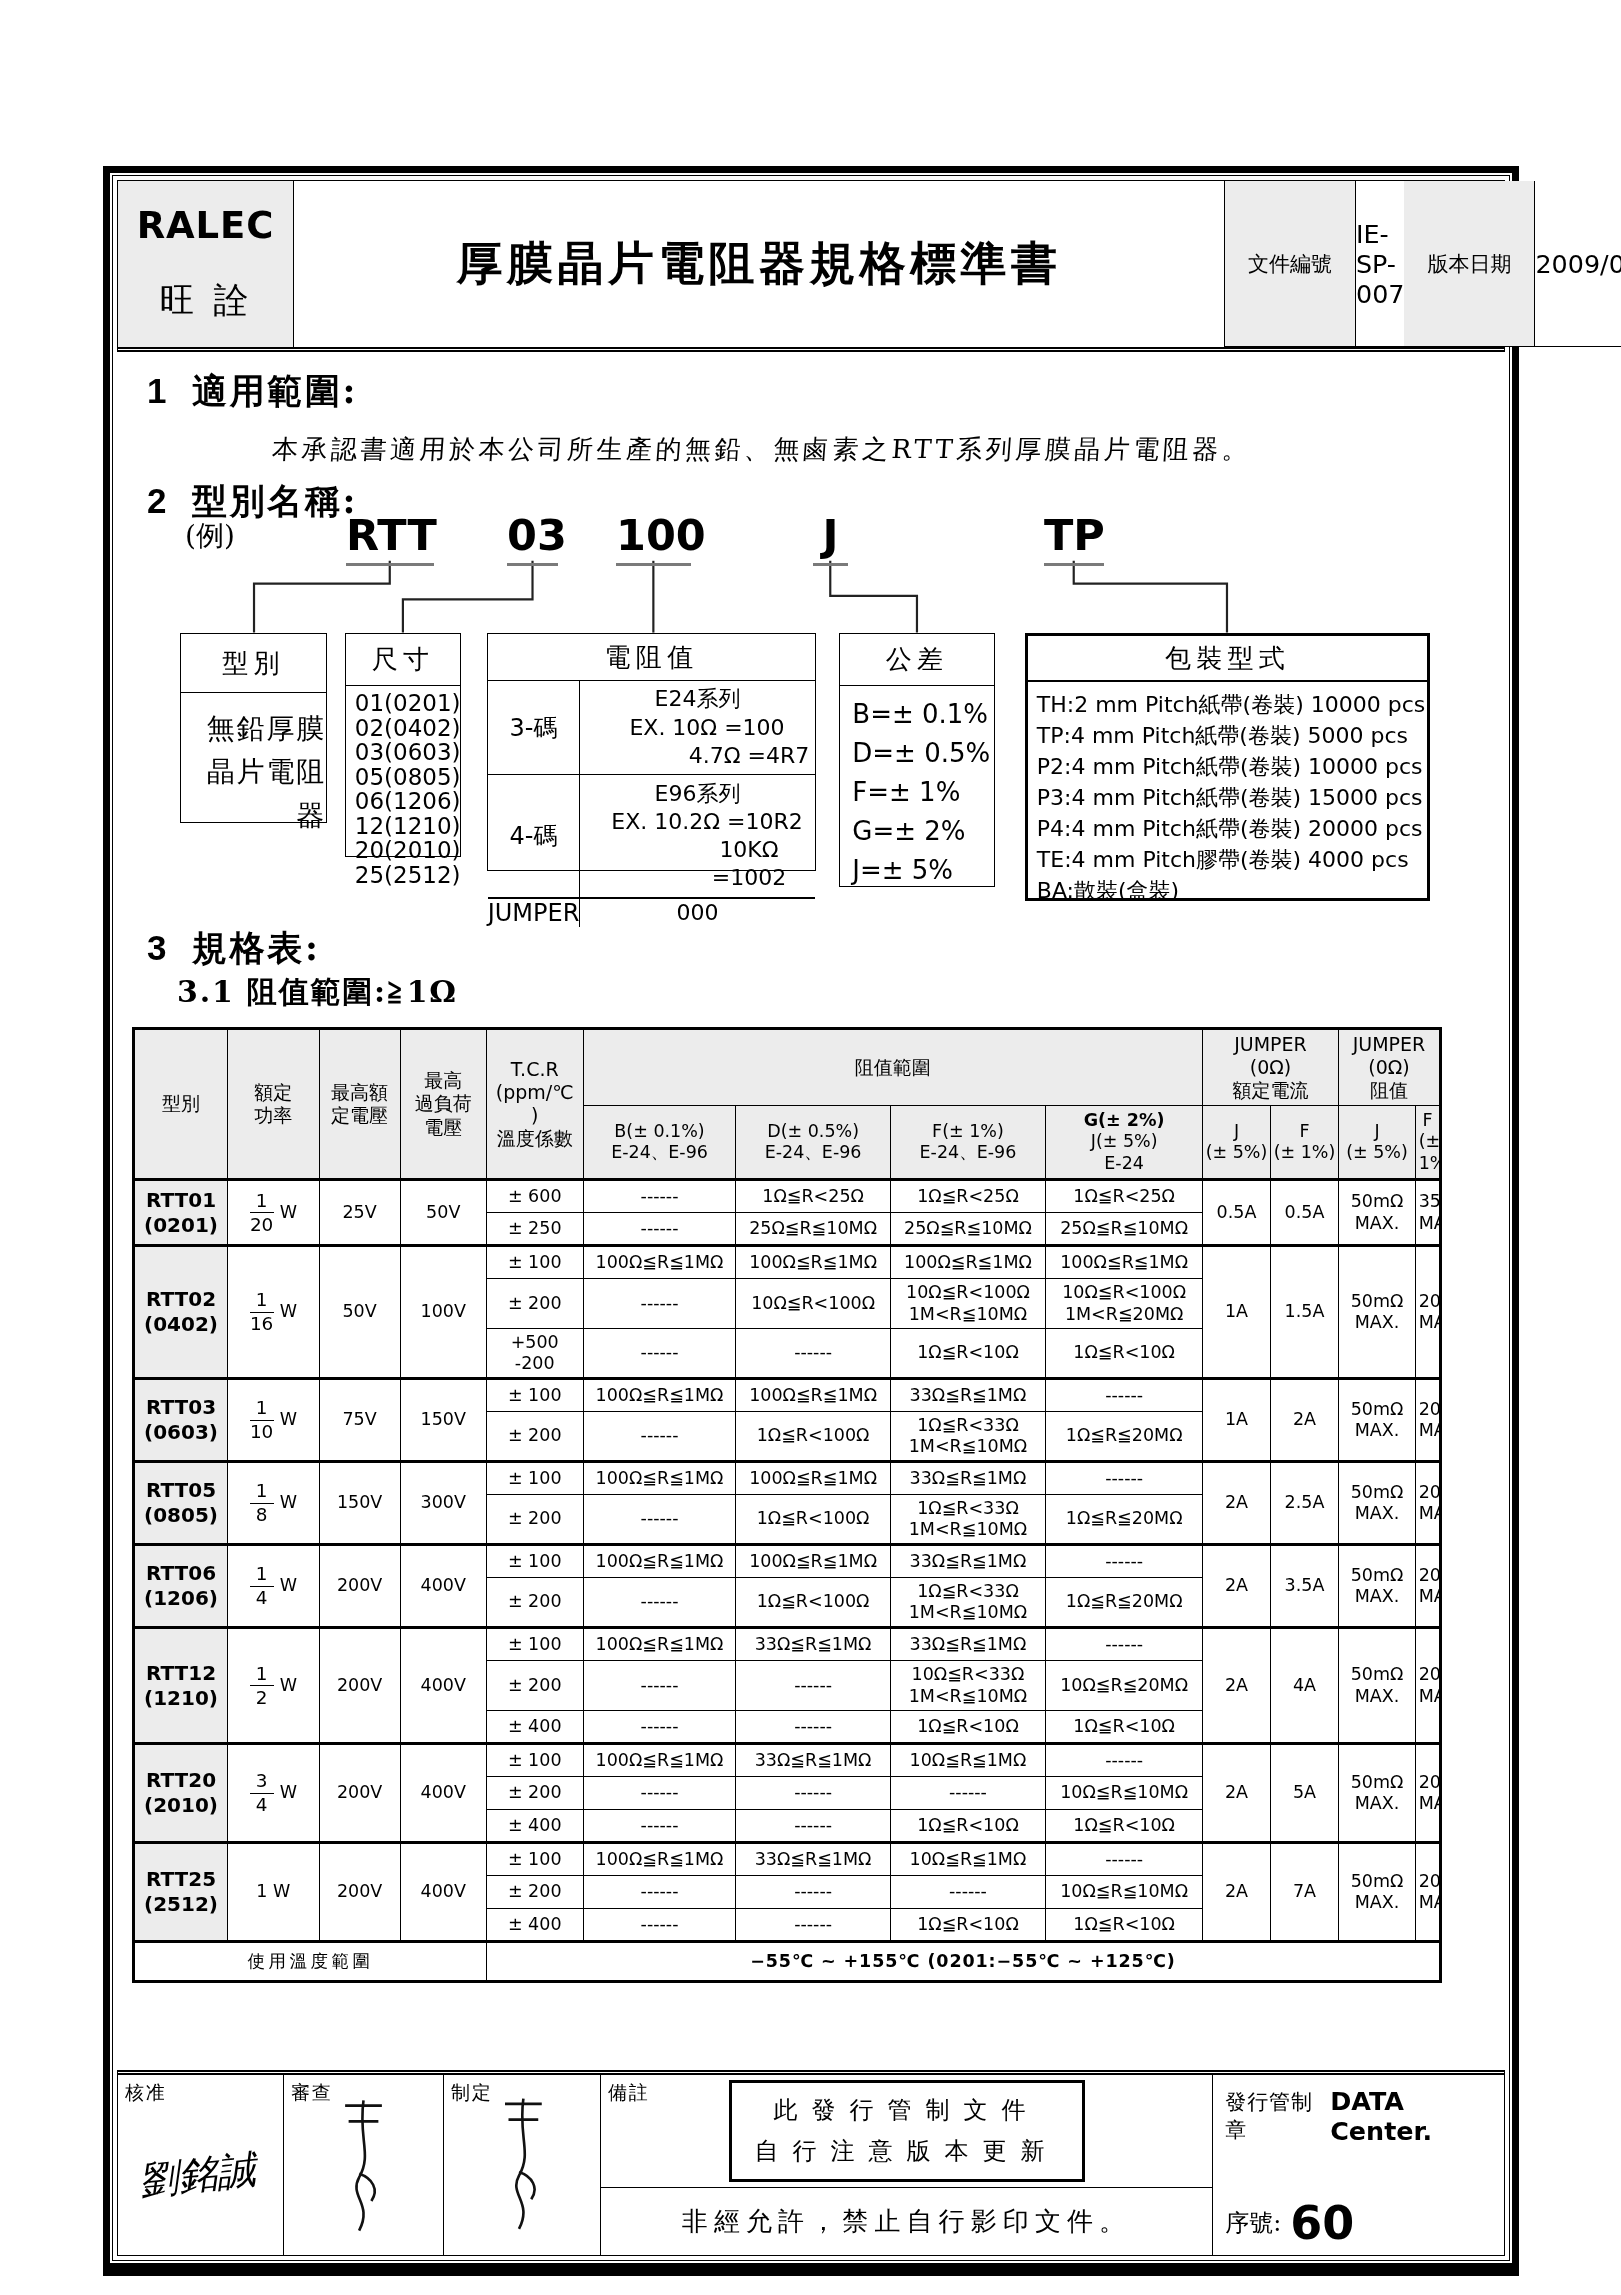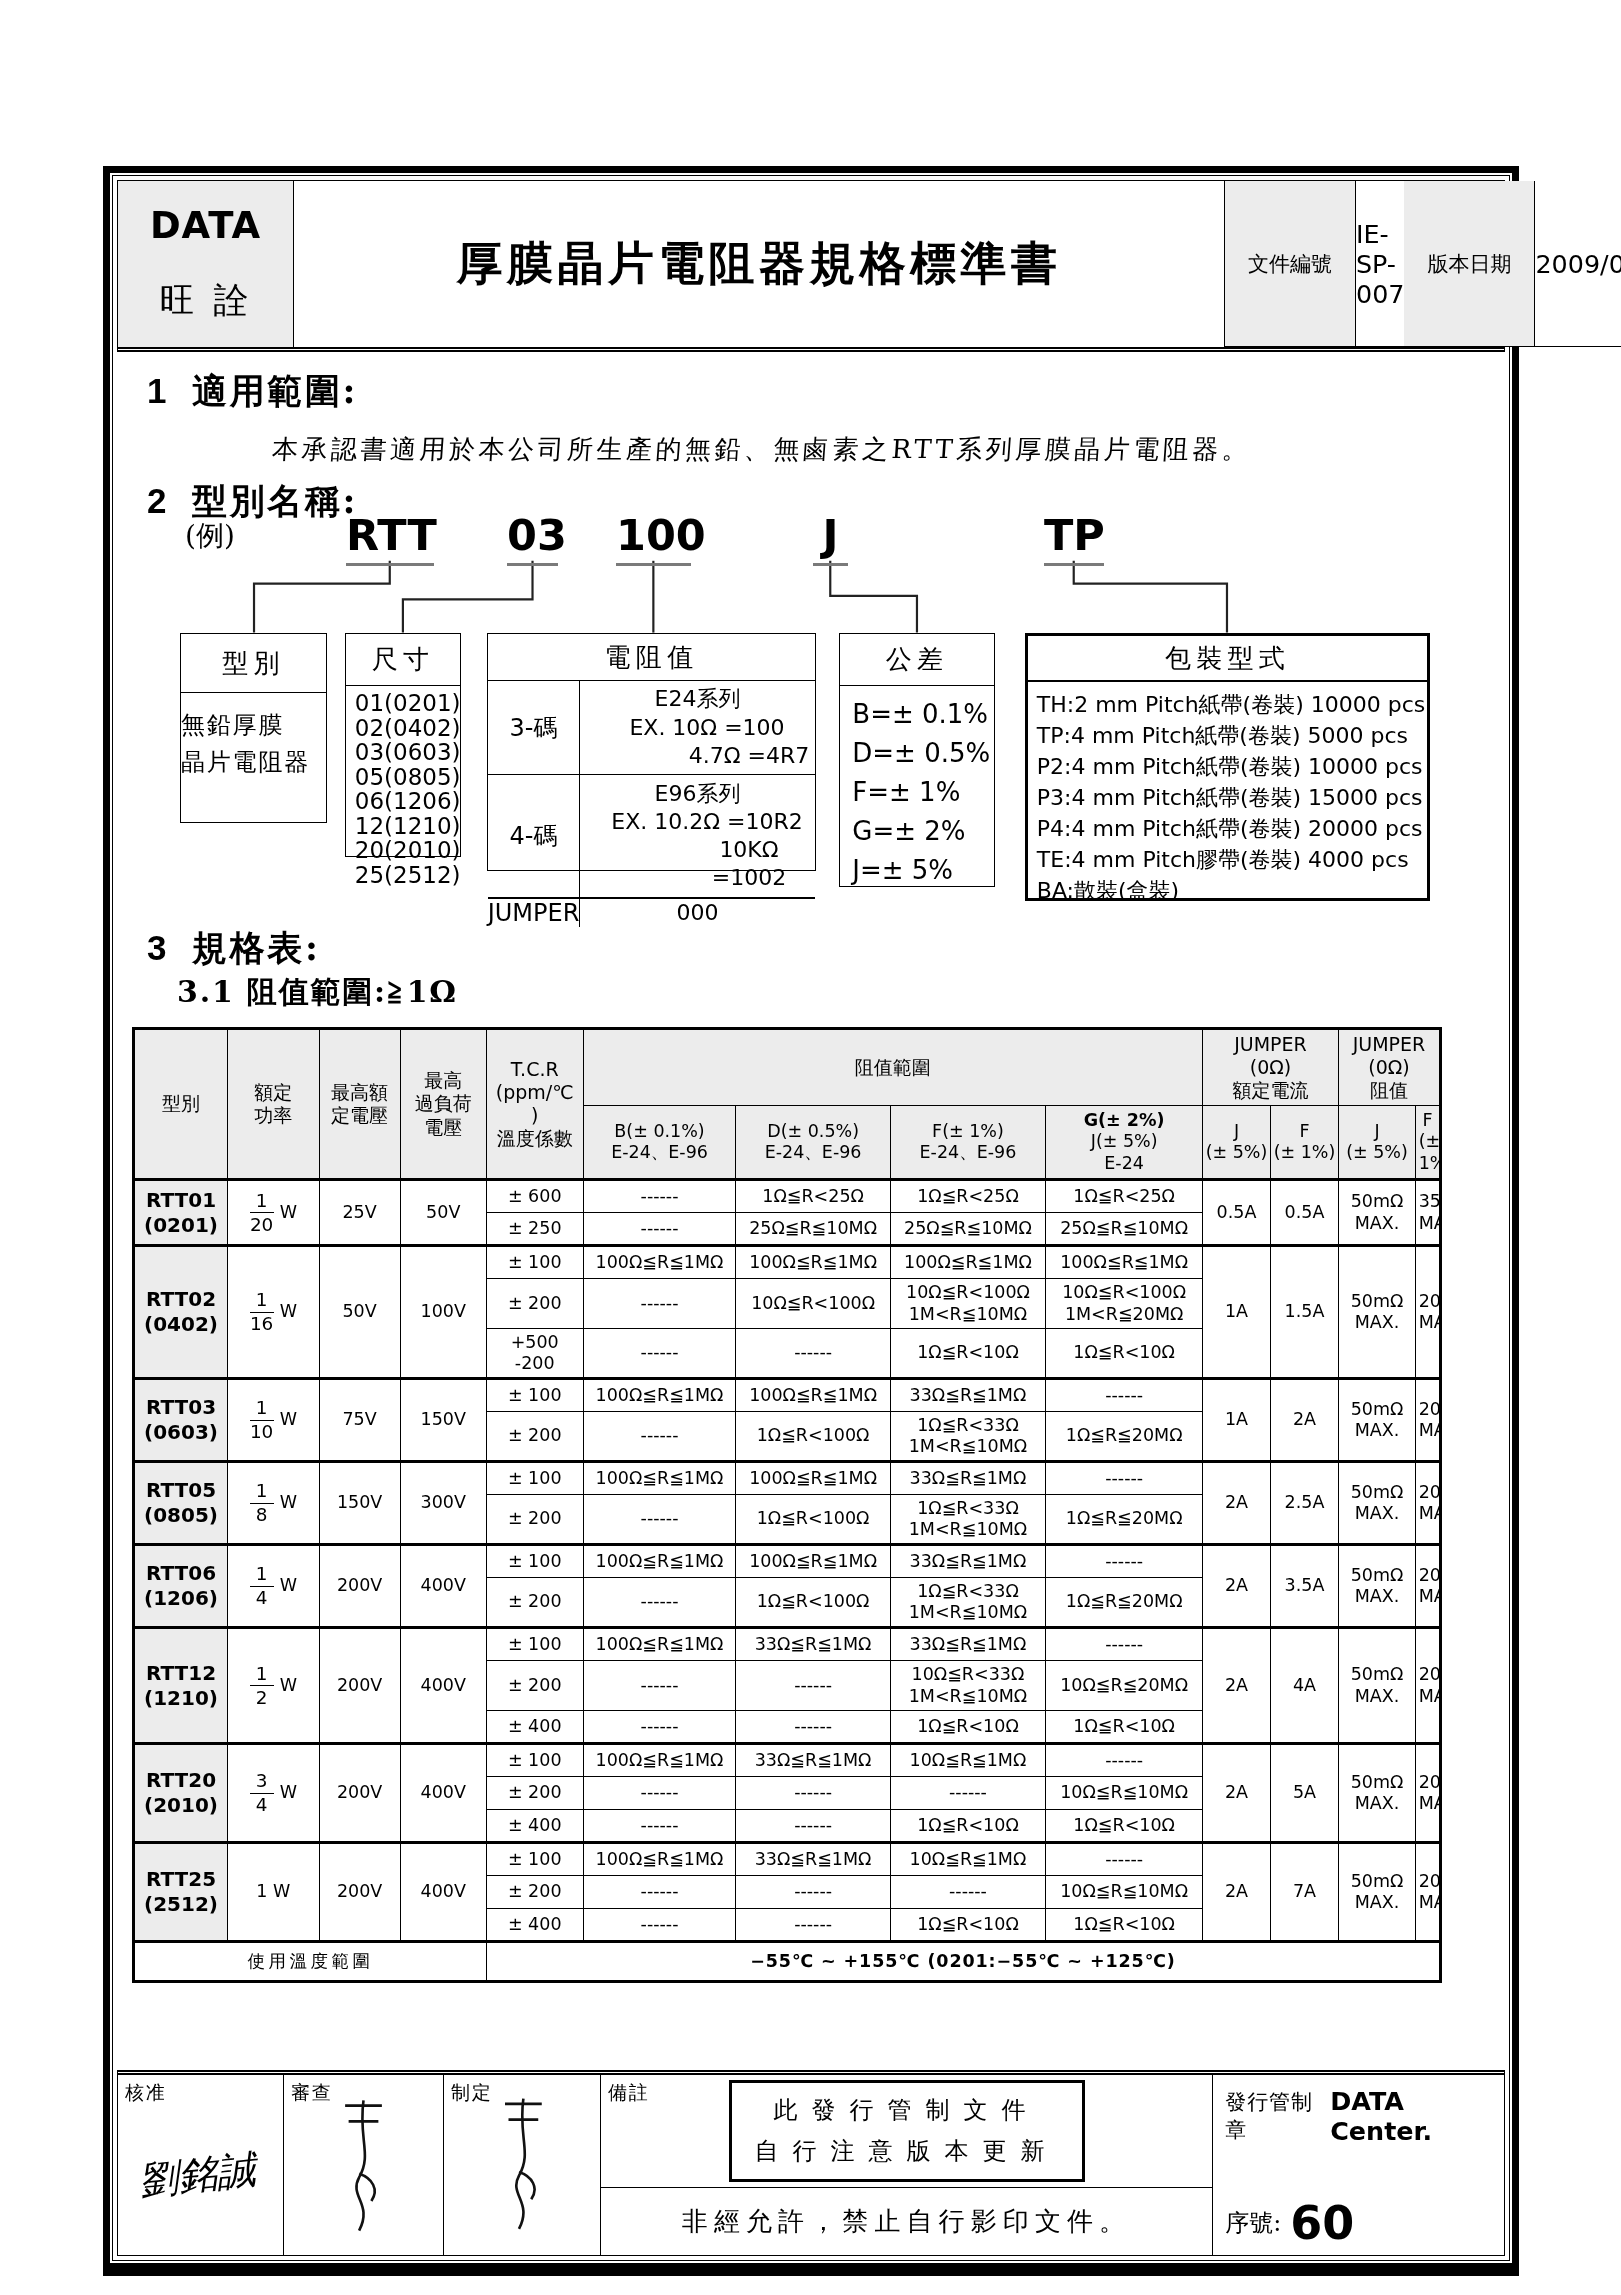--- a/index.html
+++ b/index.html
@@ -42,21 +42,21 @@
   .diagram{position:absolute;left:0;top:337px;width:1402px;height:578px;}
   .ex-label{position:absolute;left:75px;top:7px;font-size:28px;}
   .code{position:absolute;top:1.8px;text-align:center;font-size:43px;font-weight:bold;line-height:1.1;}
   .code-u{height:3.5px;background:#7a7a7a;margin-top:3.5px;}
   .connectors{position:absolute;left:0;top:0;}
   .pbox{position:absolute;top:123px;border:1.8px solid #000;background:#fff;box-sizing:border-box;}
   .pbox-title{border-bottom:1.8px solid #000;display:flex;align-items:center;justify-content:center;
               font-size:26px;letter-spacing:5.3px;}
   .box-type{left:70px;width:147px;height:190px;}
   .box-type .pbox-title{height:58px;}
-  .type-body{padding-top:14px;text-align:left;font-size:24px;line-height:1.55;letter-spacing:1.8px;}
+  .type-body{padding-top:14px;text-align:right;font-size:28px;line-height:1.55;letter-spacing:1.8px;}
   .box-size{left:235px;width:116px;height:224px;}
   .box-size .pbox-title{height:51px;}
   .size-list{padding:5.3px 0 0 8.8px;font-size:23px;line-height:24.5px;}
   .box-res{left:377px;width:329px;height:238px;}
   .box-res .pbox-title{height:46px;}
   .res-row{display:flex;border-top:1.8px solid #000;}
   .res-row:first-child{border-top:none;}
   .res-row.jumper-row{border-top:2.6px solid #000;}
   .res-label{width:91px;border-right:1.8px solid #000;display:flex;align-items:center;
              justify-content:center;font-size:24px;}
@@ -125,21 +125,21 @@
 </style>
 </head>
 <body>
 
 <div class="page">
   <div class="frame">
     <div class="frame-inner"></div>
 
     <div class="header">
       <div class="logo-cell">
-        <div class="logo-main">DATA</div>
+        <div class="logo-main">RALEC</div>
         <div class="logo-sub hand">旺詮</div>
       </div>
       <div class="title-cell">
         <div class="doc-title">厚膜晶片電阻器規格標準書</div>
       </div>
       <div class="info-cell">
         <div class="info-row">
           <div class="info-label hand">文件編號</div>
           <div class="info-value">IE-SP-007</div>
         </div>

